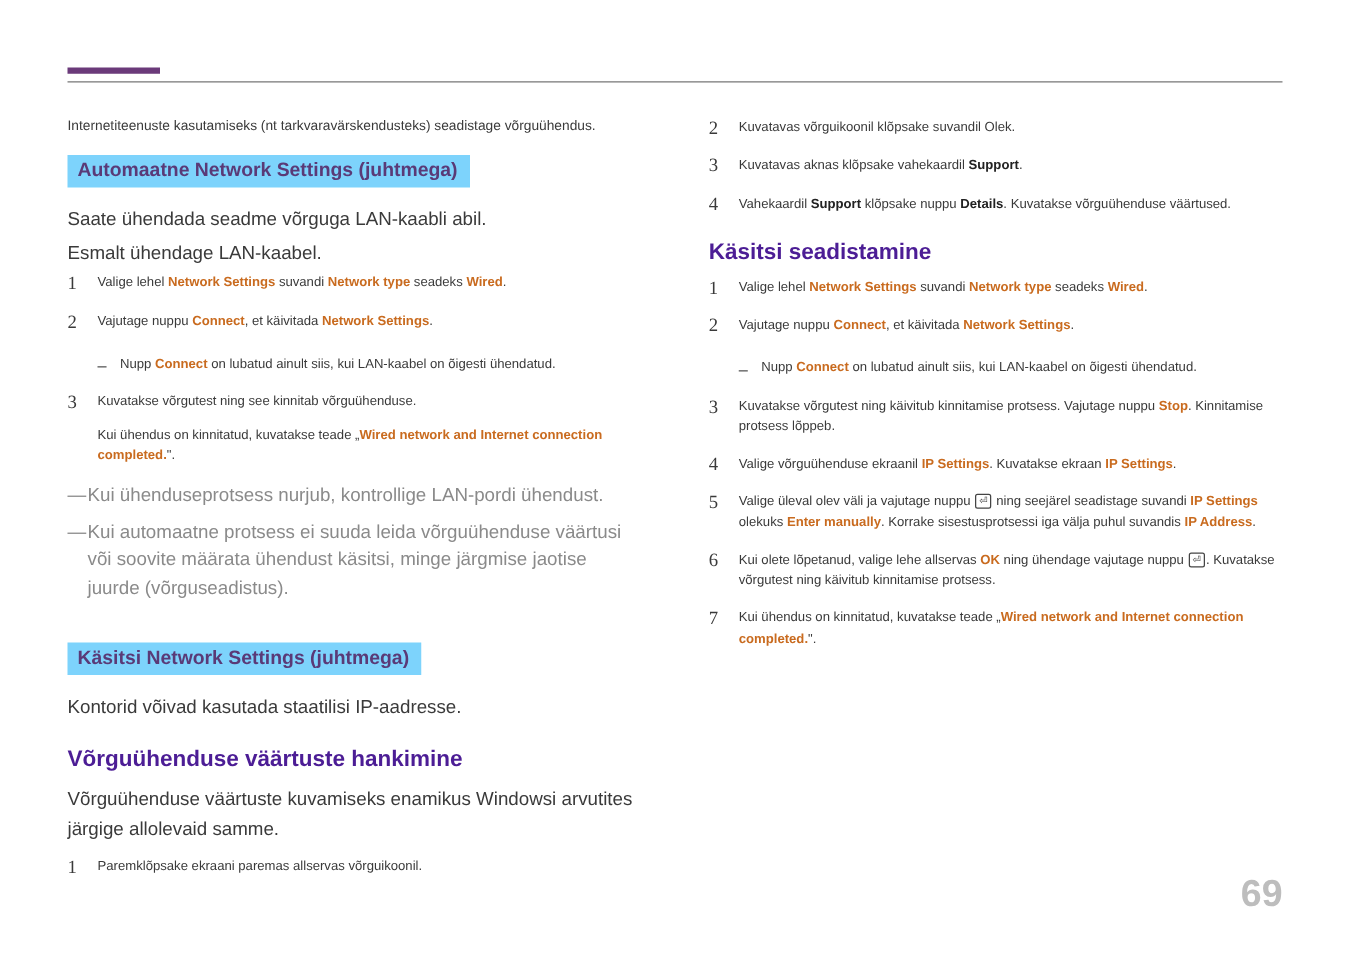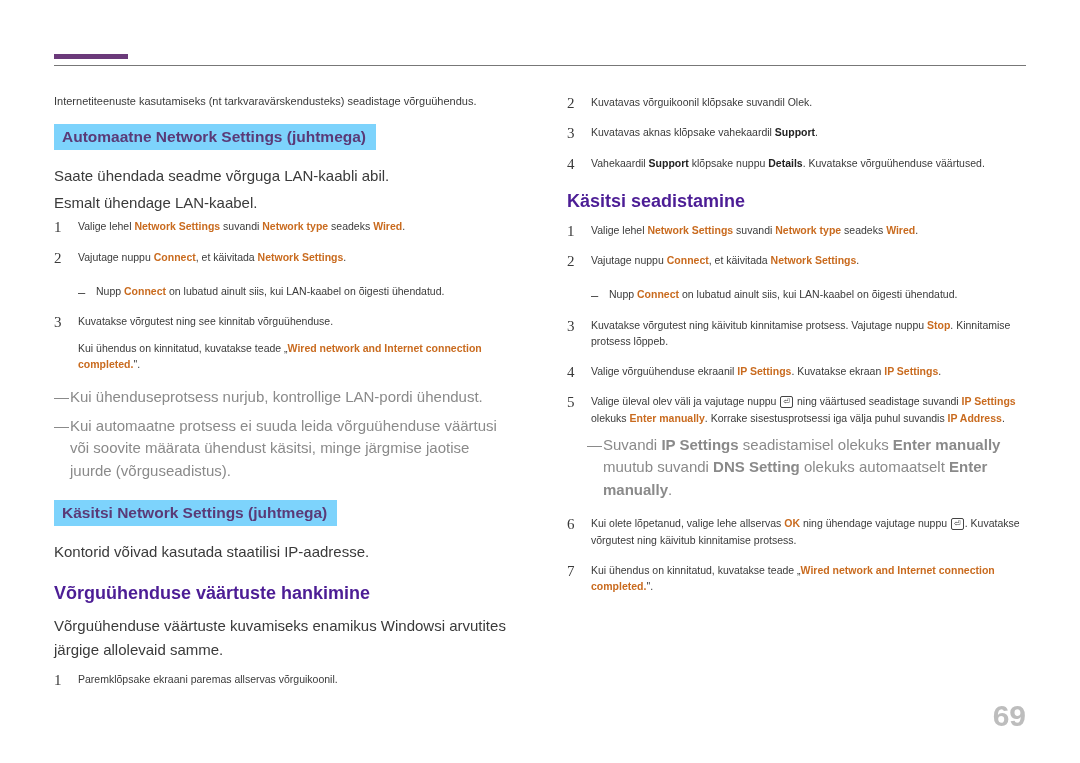--- a/index.html
+++ b/index.html
@@ -162,21 +162,21 @@
         </div>
       </li>
       <li>
         <span>Kuvatakse võrgutest ning see kinnitab võrguühenduse.</span>
         <div style="margin-top:10px">
           <span>Kui ühendus on kinnitatud, kuvatakse teade „</span><span class="hl-bold">Wired network and Internet connection completed.</span><span>".</span>
         </div>
       </li>
     </ol>
     <div class="note">Kui ühenduseprotsess nurjub, kontrollige LAN-pordi ühendust.</div>
-    <div class="note" style="margin-bottom:18px">Kui automaatne protsess ei suuda leida võrguühenduse väärtusi või soovite määrata ühendust käsitsi, minge järgmise jaotise juurde (võrguseadistus).</div>
+    <div class="note" style="margin-bottom:32px">Kui automaatne protsess ei suuda leida võrguühenduse väärtusi või soovite määrata ühendust käsitsi, minge järgmise jaotise juurde (võrguseadistus).</div>
 
     <div class="section-heading">Käsitsi Network Settings (juhtmega)</div>
     <p class="para">Kontorid võivad kasutada staatilisi IP-aadresse.</p>
 
     <div class="subheading">Võrguühenduse väärtuste hankimine</div>
     <p class="para" style="margin-bottom:10px">Võrguühenduse väärtuste kuvamiseks enamikus Windowsi arvutites järgige allolevaid samme.</p>
     <ol class="steps">
       <li><span>Paremklõpsake ekraani paremas allservas võrguikoonil.</span></li>
     </ol>
   </div>
@@ -203,24 +203,21 @@
           <span>Nupp </span><span class="hl-bold">Connect</span><span> on lubatud ainult siis, kui LAN-kaabel on õigesti ühendatud.</span>
         </div>
       </li>
       <li>
         <span>Kuvatakse võrgutest ning käivitub kinnitamise protsess. Vajutage nuppu </span><span class="hl-bold">Stop</span><span>. Kinnitamise protsess lõppeb.</span>
       </li>
       <li>
         <span>Valige võrguühenduse ekraanil </span><span class="hl-bold">IP Settings</span><span>. Kuvatakse ekraan </span><span class="hl-bold">IP Settings</span><span>.</span>
       </li>
       <li>
-        <span>Valige üleval olev väli ja vajutage nuppu </span><span class="enter-icon">⏎</span><span> ning väärtused seadistage suvandi </span><span class="hl-bold">IP Settings</span><span> olekuks </span><span class="hl-bold">Enter manually</span><span>. Korrake sisestusprotsessi iga välja puhul suvandis </span><span class="hl-bold">IP Address</span><span>.</span>
-        <div class="note" style="margin-left:-4px; margin-top:8px;">
-          <span>Suvandi </span><span class="bold" style="color:#8a8a8a">IP Settings</span><span> seadistamisel olekuks </span><span class="bold" style="color:#8a8a8a">Enter manually</span><span> muutub suvandi </span><span class="bold" style="color:#8a8a8a">DNS Setting</span><span> olekuks automaatselt </span><span class="bold" style="color:#8a8a8a">Enter manually</span><span>.</span>
-        </div>
+        <span>Valige üleval olev väli ja vajutage nuppu </span><span class="enter-icon">⏎</span><span> ning seejärel seadistage suvandi </span><span class="hl-bold">IP Settings</span><span> olekuks </span><span class="hl-bold">Enter manually</span><span>. Korrake sisestusprotsessi iga välja puhul suvandis </span><span class="hl-bold">IP Address</span><span>.</span>
       </li>
       <li>
         <span>Kui olete lõpetanud, valige lehe allservas </span><span class="hl-bold">OK</span><span> ning ühendage vajutage nuppu </span><span class="enter-icon">⏎</span><span>. Kuvatakse võrgutest ning käivitub kinnitamise protsess.</span>
       </li>
       <li>
         <span>Kui ühendus on kinnitatud, kuvatakse teade „</span><span class="hl-bold">Wired network and Internet connection completed.</span><span>".</span>
       </li>
     </ol>
   </div>
 </div>

